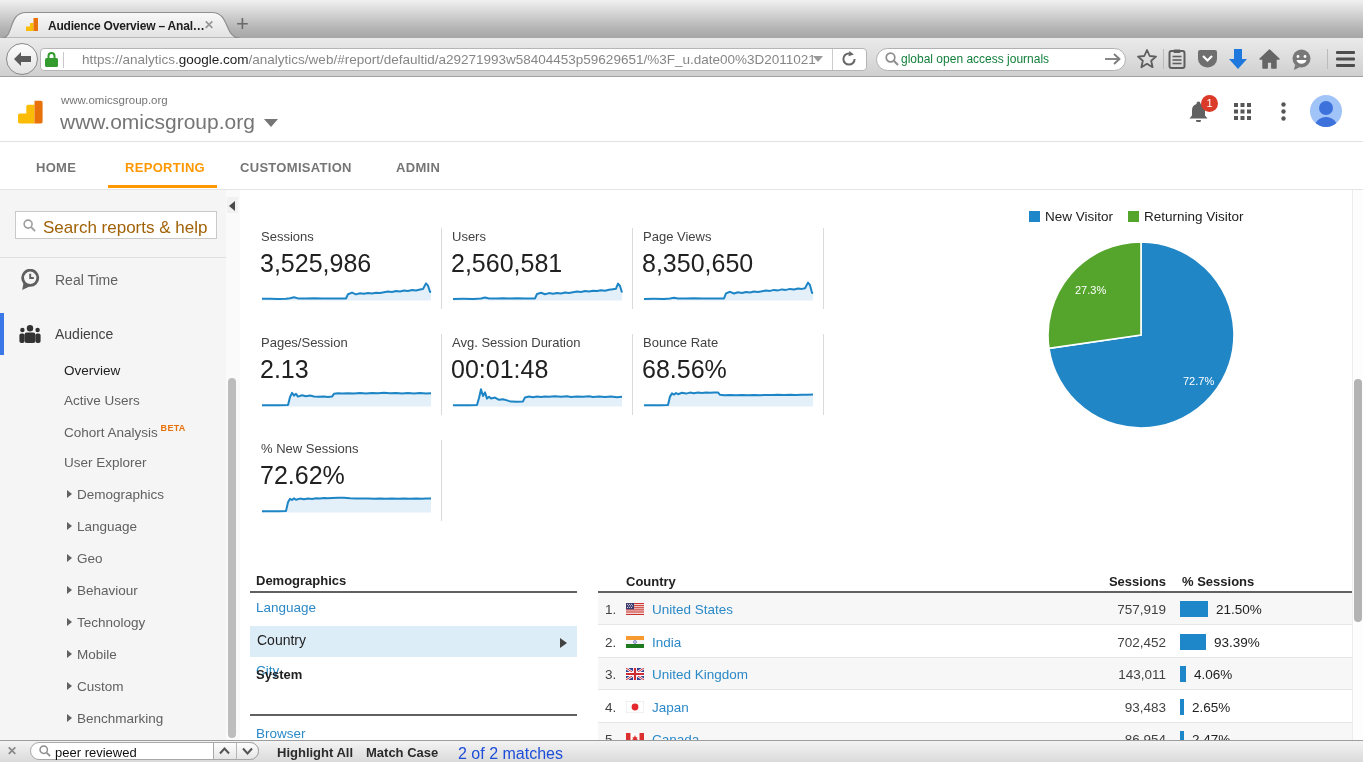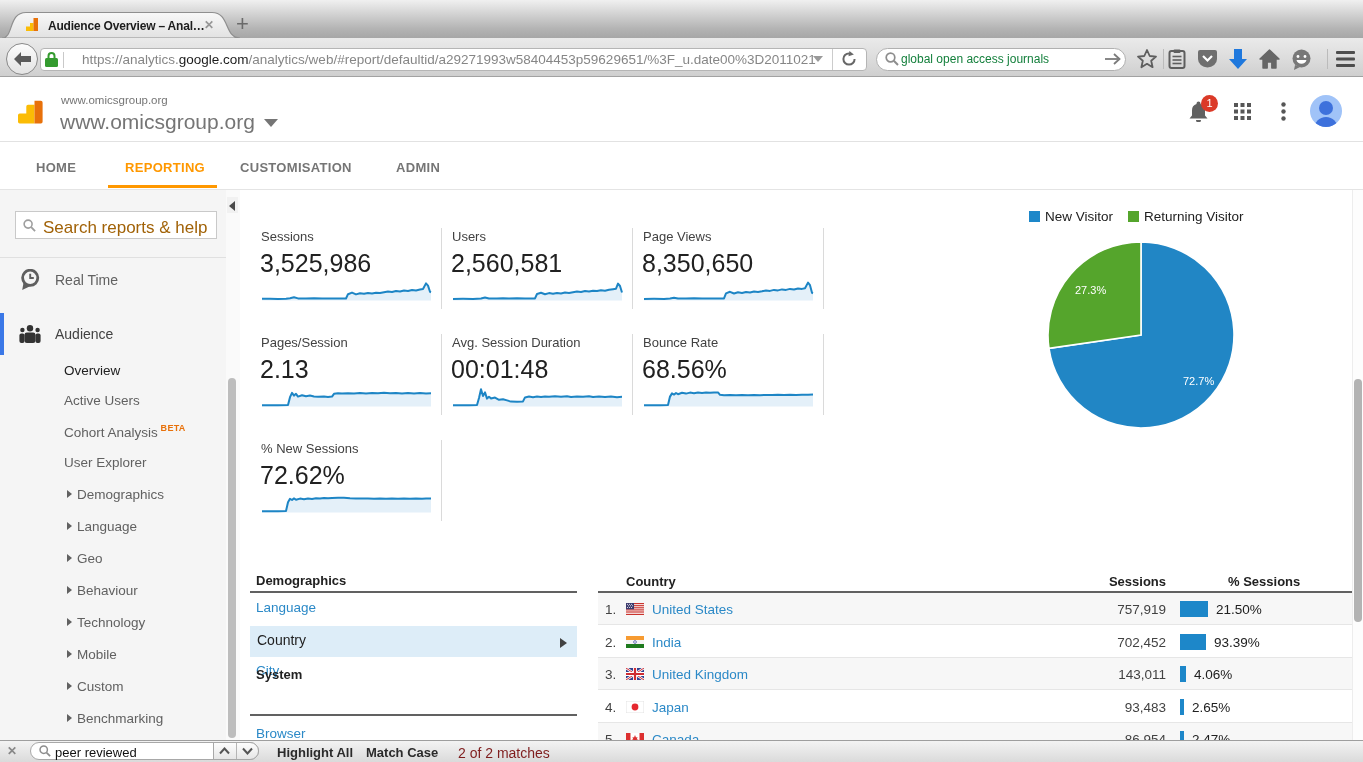--- a/index.html
+++ b/index.html
@@ -79,21 +79,21 @@
 .tpct { position:absolute; top:9px; font-size:13.5px; color:#212121; }
 
 #pgscroll { position:absolute; left:1352px; top:190px; width:11px; height:550px; background:#fdfdfd; border-left:1px solid #ededed; }
 #pgthumb { position:absolute; left:1354px; top:379px; width:8px; height:243px; background:#b3b3b3; border-radius:4px; }
 #findbar { position:absolute; left:0; top:740px; width:1363px; height:22px;
   background:linear-gradient(180deg,#f3f3f3,#dadada); border-top:1px solid #9e9e9e; }
 #findx { position:absolute; left:7px; top:744px; font-size:12px; color:#888; font-weight:bold; }
 #findpill { position:absolute; left:30px; top:742px; width:229px; height:18px; background:#fff; border:1px solid #a8a8a8; border-radius:10px; }
 #findtext { position:absolute; left:55px; top:745px; font-size:13px; color:#111;text-align:center; }
 .findbtn { position:absolute; top:745px; font-size:13px; color:#2b2b2b; font-weight:bold; }
-#findmatches { position:absolute; left:458px; top:745px; font-size:14px; color:#7f1d1d; }
+#findmatches { position:absolute; left:458px; top:745px; font-size:16px; color:#1d4ed8; }
 </style>
 </head>
 <body>
 
 <div id="tabbar">
   <svg id="tabsvg" width="260" height="38">
     <path d="M2,38 C14,38 8,12.5 26,12.5 L212,12.5 C230,12.5 224,38 240,38 Z" fill="url(#tabgrad)" stroke="#8f8f8f" stroke-width="1.2"></path>
     <defs>
         <linearGradient id="tabgrad" x1="0" y1="0" x2="0" y2="1">
       <stop offset="0" stop-color="#f8f8f8"></stop>
@@ -309,21 +309,21 @@
 <div id="ctryrow"></div>
 <div style="position:absolute;left:17px;top:442px;font-size:14px;color:#212121">Country</div>
 <div class="abs" style="left:320px;top:448px;width:0;height:0;border-top:5px solid transparent;border-bottom:5px solid transparent;border-left:7px solid #424242"></div>
 <div class="linkb" style="left:16px;top:473px">City</div>
 <div class="panelhead" style="left:16px;top:477px">System</div>
 <div class="blueline" style="left:10px;top:524px;width:327px"></div>
 <div class="linkb" style="left:16px;top:536px">Browser</div>
 
 <div class="panelhead" style="left:386px;top:384px">Country</div>
 <div class="panelhead" style="right:186px;top:384px">Sessions</div>
-<div class="panelhead" style="left:988px;top:384px">% Sessions</div>
+<div class="panelhead" style="left:942px;top:384px">% Sessions</div>
 <div class="blueline" style="left:358px;top:401px;width:754px"></div>
 
 <svg class="spark" style="left:22px;top:88px" width="170" height="23" viewBox="0 0 170 23">
   <path d="M0,20.8 L8,20.8 L16,20.9 L24,20.7 L28,20.3 L32,19.3 L36,20.4 L44,20.5 L52,20.3 L60,20.6 L68,20.4 L76,20.6 L84,20.5 L86,16.2 L90,14.6 L94,16.4 L98,15.3 L102,15.8 L106,14.9 L110,15.4 L114,14.7 L118,15.1 L122,14.3 L126,13.5 L130,13.9 L134,13.0 L138,13.4 L142,12.5 L146,12.9 L150,12.0 L154,12.5 L158,11.6 L161,11.0 L164,5.4 L166,7.6 L168,13.8 L169,14.2 L169,22.5 L0,22.5 Z" fill="#e4f0f9"></path>
   <path d="M0,20.8 L8,20.8 L16,20.9 L24,20.7 L28,20.3 L32,19.3 L36,20.4 L44,20.5 L52,20.3 L60,20.6 L68,20.4 L76,20.6 L84,20.5 L86,16.2 L90,14.6 L94,16.4 L98,15.3 L102,15.8 L106,14.9 L110,15.4 L114,14.7 L118,15.1 L122,14.3 L126,13.5 L130,13.9 L134,13.0 L138,13.4 L142,12.5 L146,12.9 L150,12.0 L154,12.5 L158,11.6 L161,11.0 L164,5.4 L166,7.6 L168,13.8 L169,14.2" fill="none" stroke="#1d85c5" stroke-width="2" stroke-linejoin="round"></path>
 </svg>
 <svg class="spark" style="left:213px;top:88px" width="170" height="23" viewBox="0 0 170 23">
   <path d="M0,20.9 L10,20.8 L20,20.9 L28,20.5 L32,19.6 L36,20.5 L44,20.6 L50,20.2 L56,20.5 L64,20.3 L72,20.6 L82,20.4 L84,16.0 L88,14.8 L92,16.3 L96,15.1 L100,15.7 L104,14.9 L108,15.4 L112,14.5 L116,15.0 L120,14.3 L124,13.6 L128,14.0 L132,13.1 L136,13.5 L140,12.7 L144,13.1 L148,12.2 L152,12.7 L156,11.8 L160,11.2 L163,10.7 L165,5.6 L167,8.0 L169,14.5 L169,22.5 L0,22.5 Z" fill="#e4f0f9"></path>
   <path d="M0,20.9 L10,20.8 L20,20.9 L28,20.5 L32,19.6 L36,20.5 L44,20.6 L50,20.2 L56,20.5 L64,20.3 L72,20.6 L82,20.4 L84,16.0 L88,14.8 L92,16.3 L96,15.1 L100,15.7 L104,14.9 L108,15.4 L112,14.5 L116,15.0 L120,14.3 L124,13.6 L128,14.0 L132,13.1 L136,13.5 L140,12.7 L144,13.1 L148,12.2 L152,12.7 L156,11.8 L160,11.2 L163,10.7 L165,5.6 L167,8.0 L169,14.5" fill="none" stroke="#1d85c5" stroke-width="2" stroke-linejoin="round"></path>
 </svg>

